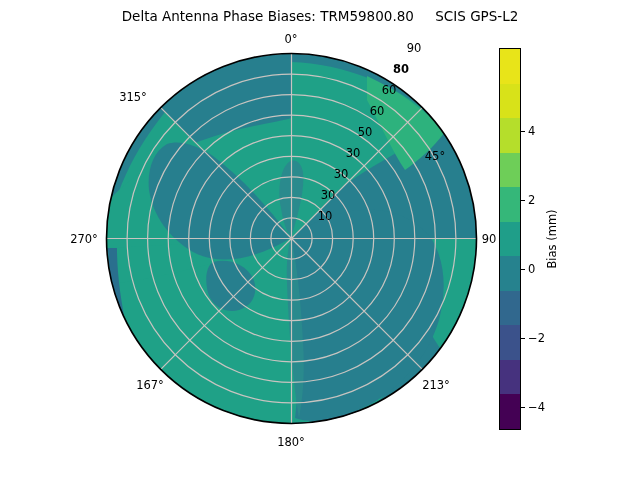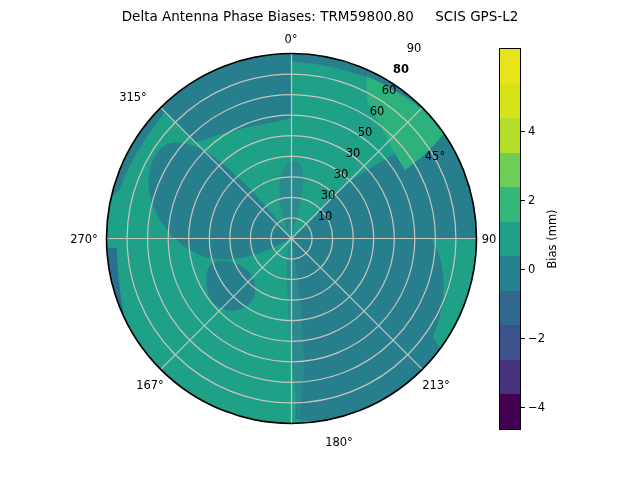--- a/index.html
+++ b/index.html
@@ -157,21 +157,21 @@
     <span class="rad-label" style="left:272px;top:59px;">60</span>
     <span class="rad-label" style="left:284px;top:38px;">60</span>
     <span class="rad-label" style="left:296px;top:17px;font-weight:bold;">80</span>
     <span class="rad-label" style="left:309px;top:-4px;">90</span>
   </div>
 
   <span class="ang-label" style="left:291px;top:39px;">0°</span>
   <span class="ang-label" style="left:435px;top:108px;margin-top:48px;">45°</span>
   <span class="ang-label" style="left:489px;top:239px;">90</span>
   <span class="ang-label" style="left:436px;top:385px;">213°</span>
-  <span class="ang-label" style="left:291px;top:442px;margin-left:48px;">180°</span>
+  <span class="ang-label" style="left:291px;top:442px;">180°</span>
   <span class="ang-label" style="left:150px;top:385px;">167°</span>
   <span class="ang-label" style="left:84px;top:239px;">270°</span>
   <span class="ang-label" style="left:133px;top:97px;">315°</span>
 
   <div id="colorbar">
       <div class="cb-band" style="background: rgb(232, 228, 25); height: 9.09091%;"></div>
       <div class="cb-band" style="background: rgb(216, 226, 25); height: 9.09091%;"></div>
       <div class="cb-band" style="background: rgb(181, 222, 43); height: 9.09091%;"></div>
       <div class="cb-band" style="background: rgb(110, 206, 88); height: 9.09091%;"></div>
       <div class="cb-band" style="background: rgb(53, 183, 121); height: 9.09091%;"></div>

